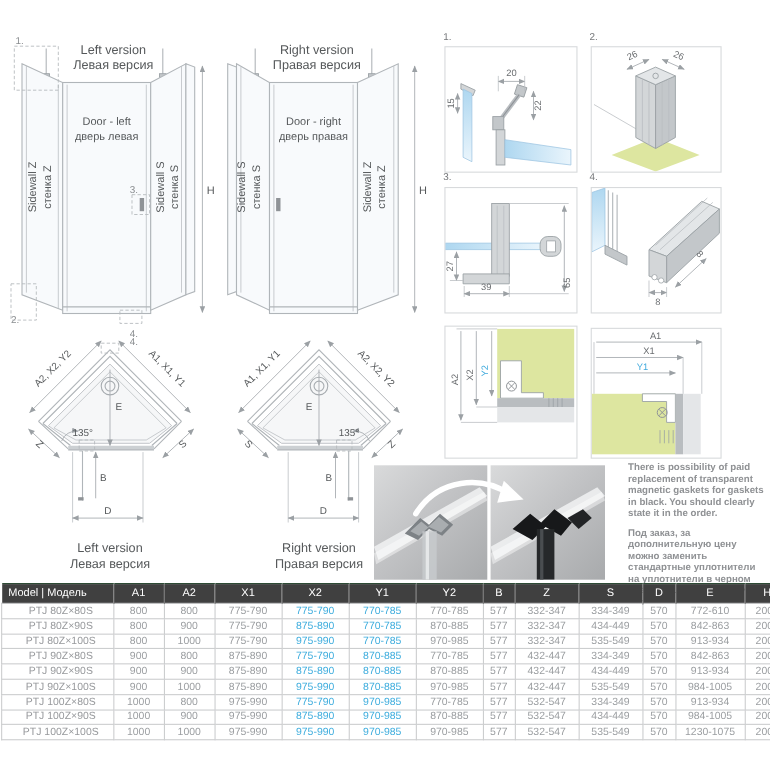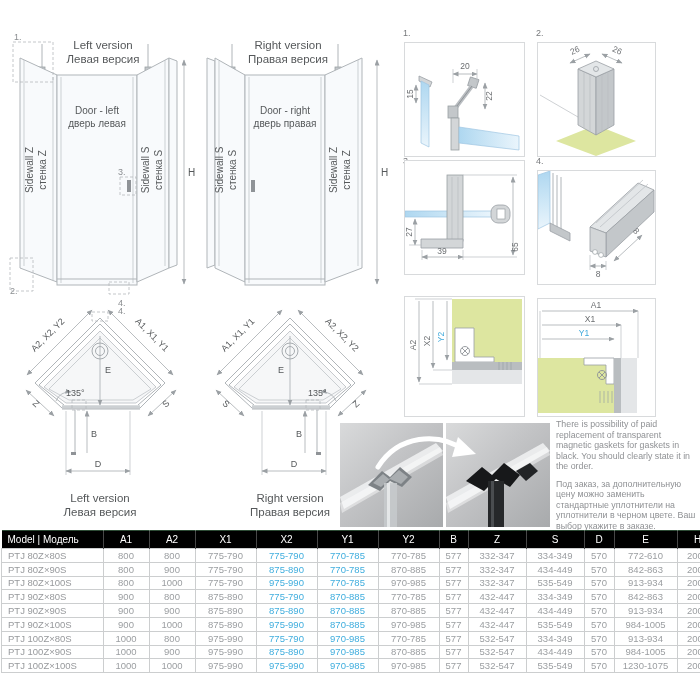--- a/index.html
+++ b/index.html
@@ -20,29 +20,29 @@
   .metal{fill:#d3d6d8;stroke:#9aa0a4;stroke-width:0.8;}
   .metal2{fill:#c3c7ca;stroke:#9aa0a4;stroke-width:0.8;}
   .metal3{fill:#e3e6e8;stroke:#9aa0a4;stroke-width:0.8;}
   .glassfill{fill:#f8fafc;stroke:#b0b5b9;stroke-width:1;}
   .floor{fill:#dde6a0;stroke:none;}
   .wallgray{fill:#b9bdc0;stroke:none;}
   .walllight{fill:#e4e6e8;stroke:none;}
   .boxframe{border:1px solid #d8dadc;background:#fff;}
   .callout{font-size:9px;color:#77797c;}
   .notebox{font-size:8.8px;line-height:1.2;color:#8f9194;}
-  .notebox p{margin:0 0 7px 0;}
+  .notebox p{margin:0 0 7px 15px;font-weight:bold;}
   .photo{background:linear-gradient(135deg,#d9dadb 0%,#c2c3c5 45%,#a8aaac 100%);}
   table#spec{border-collapse:collapse;table-layout:fixed;width:698px;}
-  #spec th{background:#000000;color:#fff;font-weight:normal;font-size:10px;height:17px;
+  #spec th{background:#404040;color:#fff;font-weight:normal;font-size:10px;height:17px;
            border-right:1px solid rgba(255,255,255,0.28);border-top:1px solid #2d4b35;padding:0;}
   #spec th:first-child{text-align:left;padding-left:6px;}
   #spec td{font-size:9.5px;color:#9b9ea1;text-align:center;height:12.8px;padding:0;
            border:1px solid #cccecf;background:#fff;white-space:nowrap;overflow:hidden;}
-  #spec td.model{text-align:left;padding-left:6px;color:#97999c;}
+  #spec td.model{text-align:center;padding-left:6px;color:#97999c;}
   #spec td.blue{color:#41aede;}
   #spec th:nth-child(1){width:95px;} #spec th:nth-child(2){width:45px;}
   #spec th:nth-child(3){width:45px;} #spec th:nth-child(4){width:60px;}
   #spec th:nth-child(5){width:60px;} #spec th:nth-child(6){width:60px;}
   #spec th:nth-child(7){width:60px;} #spec th:nth-child(8){width:28px;}
   #spec th:nth-child(9){width:57px;} #spec th:nth-child(10){width:57px;}
   #spec th:nth-child(11){width:29px;} #spec th:nth-child(12){width:62px;}
   #spec th:nth-child(13){width:40px;}
 </style>
 </head>
@@ -223,21 +223,21 @@
       </g>
       <g>
         <line class="dim" x1="64" y1="11" x2="84" y2="20" marker-start="url(#arr)" marker-end="url(#arr)"></line>
         <g transform="translate(78,10) rotate(24)">
             <text class="tdim" text-anchor="middle">26</text>
           </g>
       </g>
     </svg>
   </div>
 
-  <div class="abs boxframe" style="left:404px;top:160px;width:119px;height:113px;">
+  <div class="abs boxframe" style="left:404px;top:170px;width:119px;height:113px;">
     <svg width="119" height="113" viewBox="0 0 119 113">
       <rect x="0" y="50" width="88" height="6" fill="url(#gl)" stroke="#9fc6e2" stroke-width="0.7"></rect>
       <g>
         <rect class="metal" x="42" y="14" width="16" height="66"></rect>
         <line class="lnthin" x1="47" y1="16" x2="47" y2="78"></line>
           <line class="lnthin" x1="53" y1="16" x2="53" y2="78"></line>
         <polygon class="metal" points="16,78 58,78 58,87 16,87"></polygon>
       </g>
       <g>
         <rect class="metal" x="86" y="44" width="19" height="18" rx="7"></rect>

